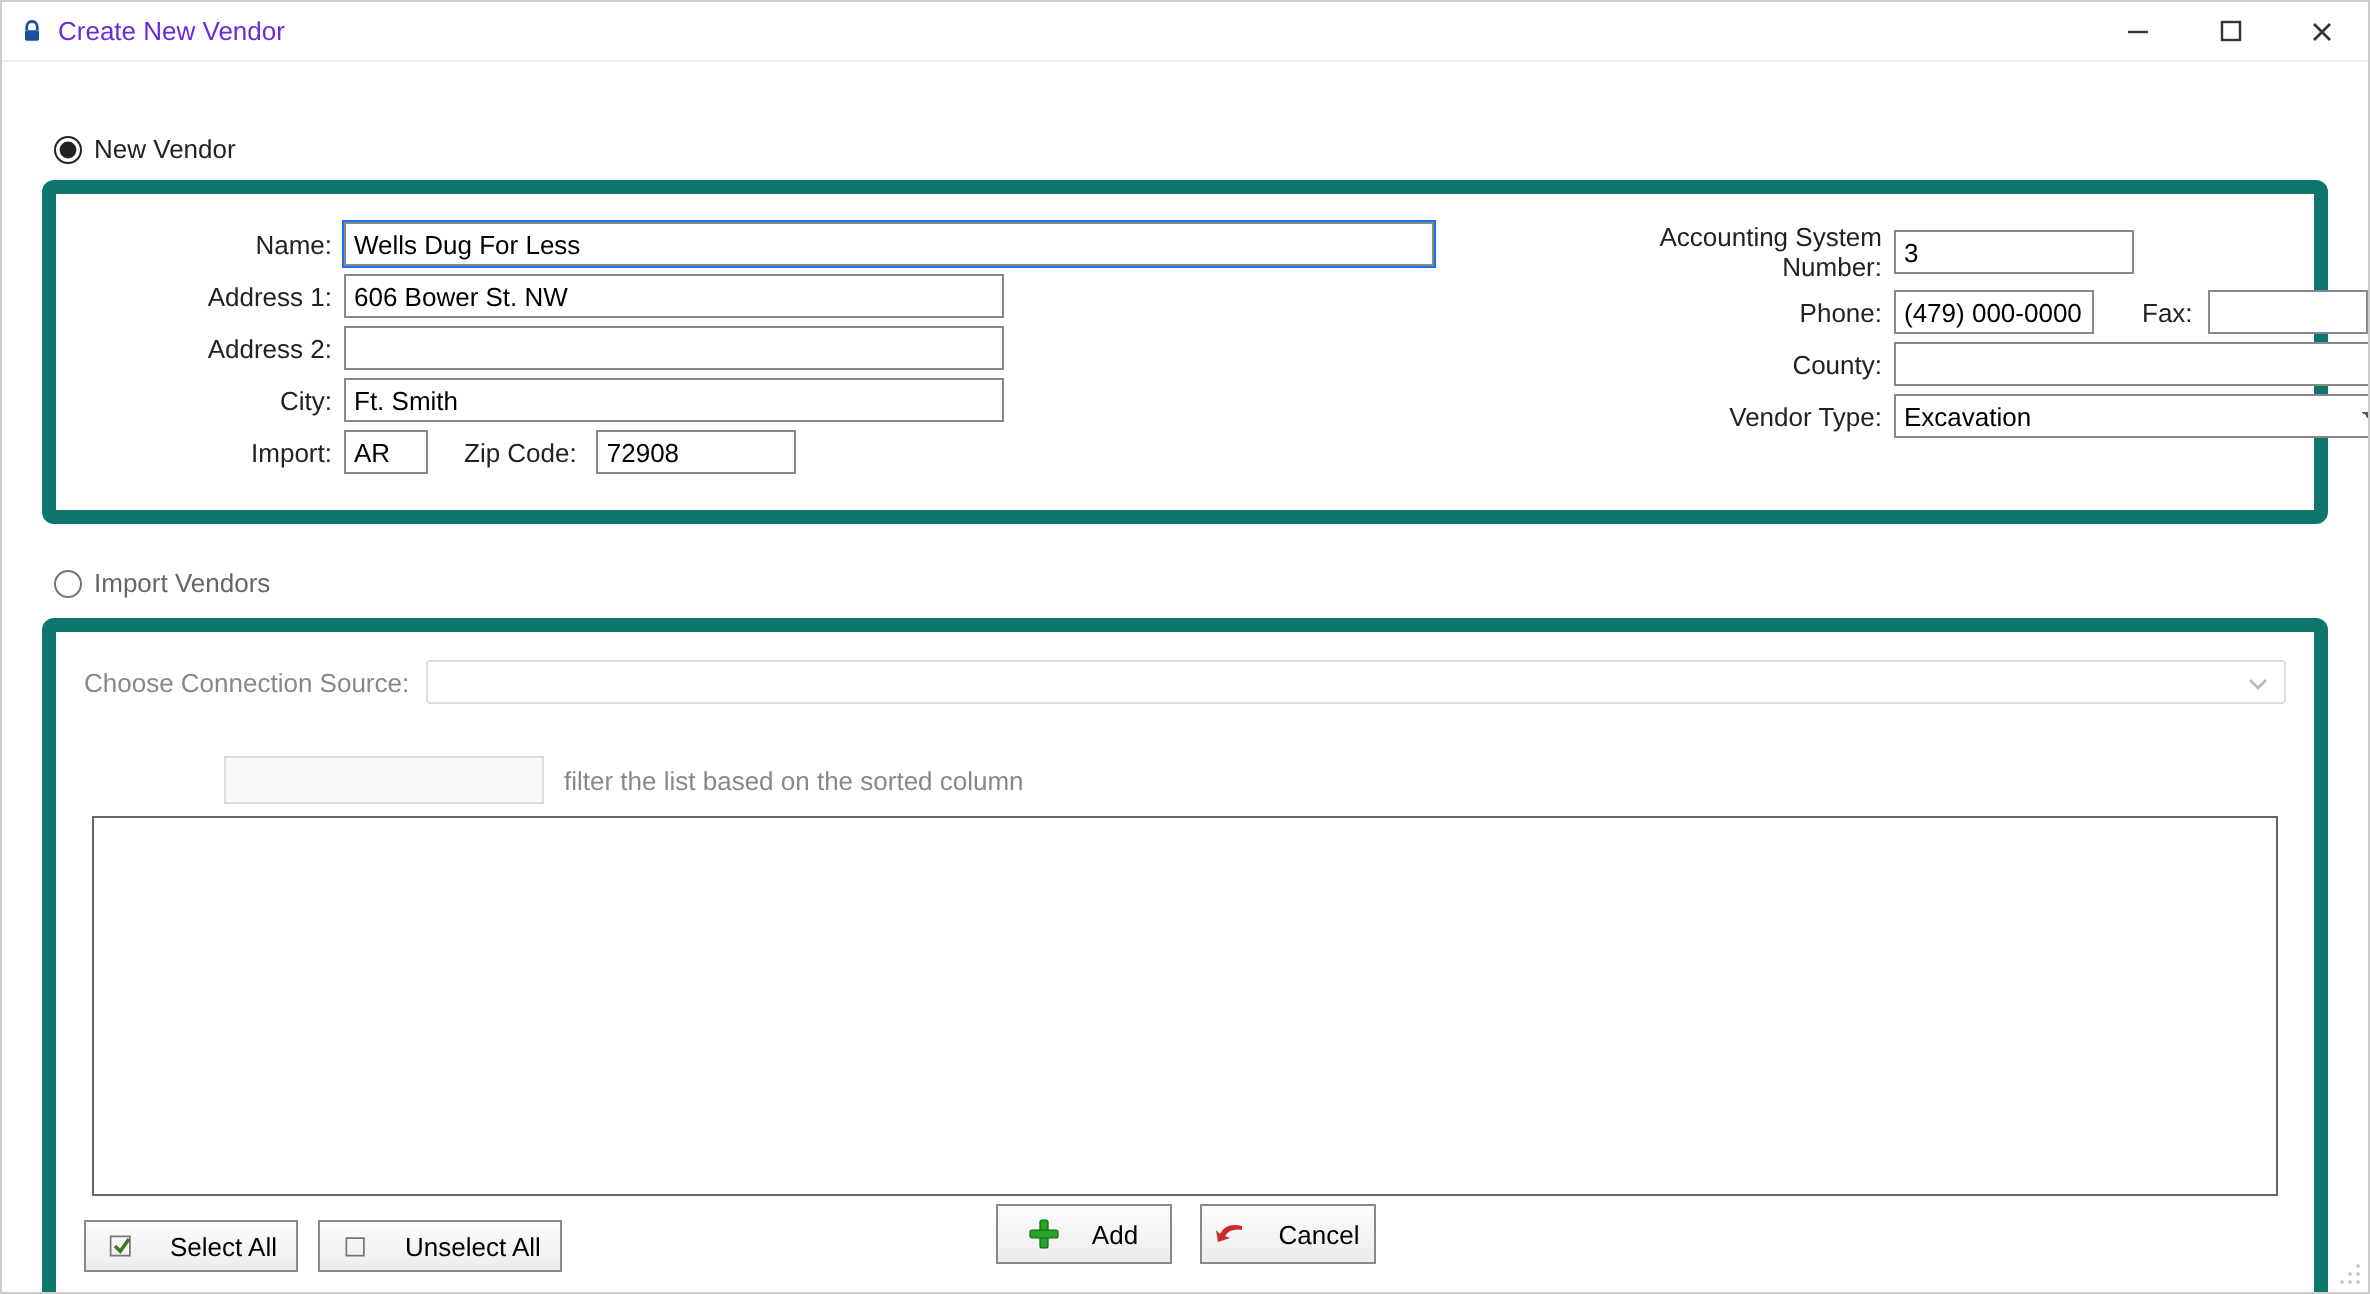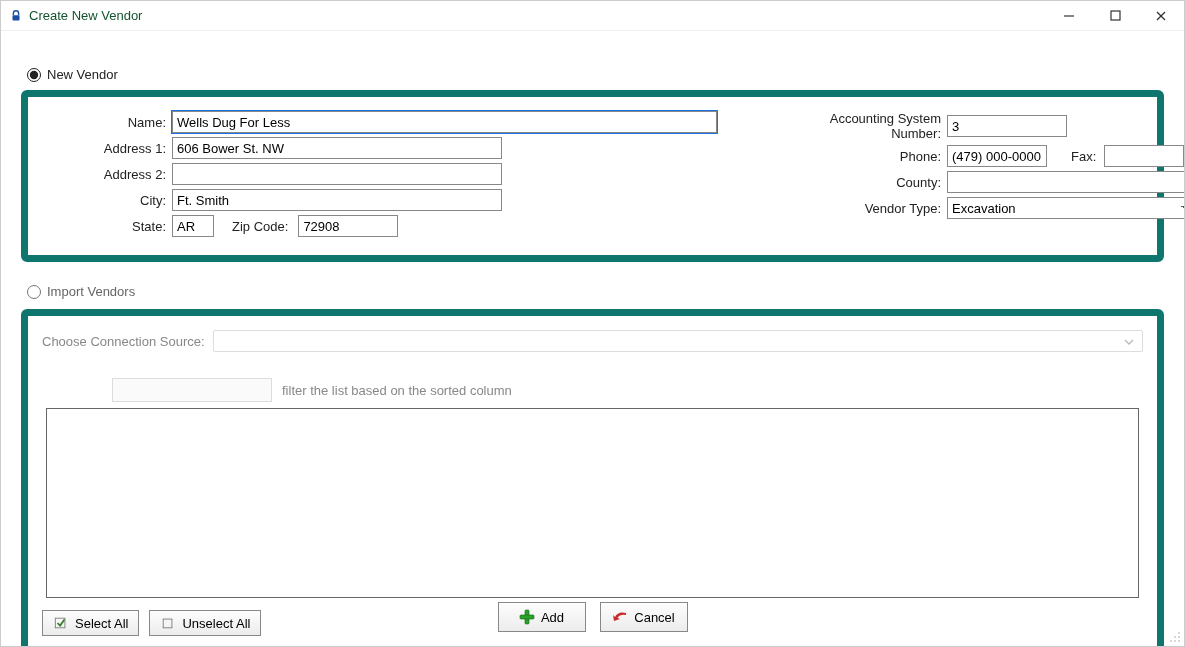--- a/index.html
+++ b/index.html
@@ -22,21 +22,21 @@
     align-items: center;
     padding: 0 0 0 8px;
     border-bottom: 1px solid #eee;
     user-select: none;
   }
   .titlebar .app-icon {
     width: 14px; height: 14px;
     margin-right: 6px;
     display: inline-flex; align-items: center; justify-content: center;
   }
-  .titlebar .title { flex: 0 0 auto; color: #14532d; }
+  .titlebar .title { flex: 0 0 auto; color: #6d28d9; }
   .titlebar .spacer { flex: 1; }
   .titlebar .winbtn {
     width: 46px; height: 30px;
     display: inline-flex; align-items: center; justify-content: center;
     color: #333;
     font-size: 14px;
   }
   .content { padding: 14px 20px 8px 20px; position: relative; height: calc(100% - 30px); }
 
   .radio-row {
@@ -109,21 +109,21 @@
   .import-section { margin-top: 10px; }
   .conn-row .lbl2 { color: #888; padding-right: 8px; white-space: nowrap; }
   .conn-select { flex: 1; border: 1px solid #ddd; height: 22px; border-radius: 2px; color: #aaa; background: #fff; }
   .filter-row { margin: 26px 0 6px 70px; display: flex; align-items: center; gap: 10px; }
   .filter-input { width: 160px; height: 24px; border: 1px solid #ddd; background: #fafafa; }
   .filter-text { color: #888; }
   .grid-area { border: 1px solid #666; height: 190px; margin: 0 4px; background: #fff; }
 
   .sel-buttons { margin-top: 12px; display: flex; gap: 10px; }
   .btn {
-    display: inline-flex; align-items: center; gap: 6px;
+    display: inline-flex; align-items: center; gap: 16px;
     height: 26px; padding: 0 10px;
     border: 1px solid #888;
     background: linear-gradient(#fdfdfd, #ececec);
     font: inherit;
     cursor: pointer;
   }
   .btn .ico { width: 16px; height: 16px; display: inline-flex; align-items: center; justify-content: center; }
 
   .bottom-buttons {
     position: absolute;
@@ -193,21 +193,21 @@
         </div>
         <div class="frow">
           <span class="lbl">Address 2:</span>
           <input class="txt w-addr" value="" style="">
         </div>
         <div class="frow">
           <span class="lbl">City:</span>
           <input class="txt w-addr" value="Ft. Smith" style="">
         </div>
         <div class="frow">
-          <span class="lbl">State:</span>
+          <span class="lbl">Import:</span>
           <input class="txt w-state" value="AR" style="">
           <span class="zip-lbl">Zip Code:</span>
           <input class="txt w-zip" value="72908" style="">
         </div>
       </div>
 
       <div class="col-right">
         <div class="frow">
           <span class="lbl">Accounting System Number:</span>
           <input class="txt w-asn" value="3" style="">

